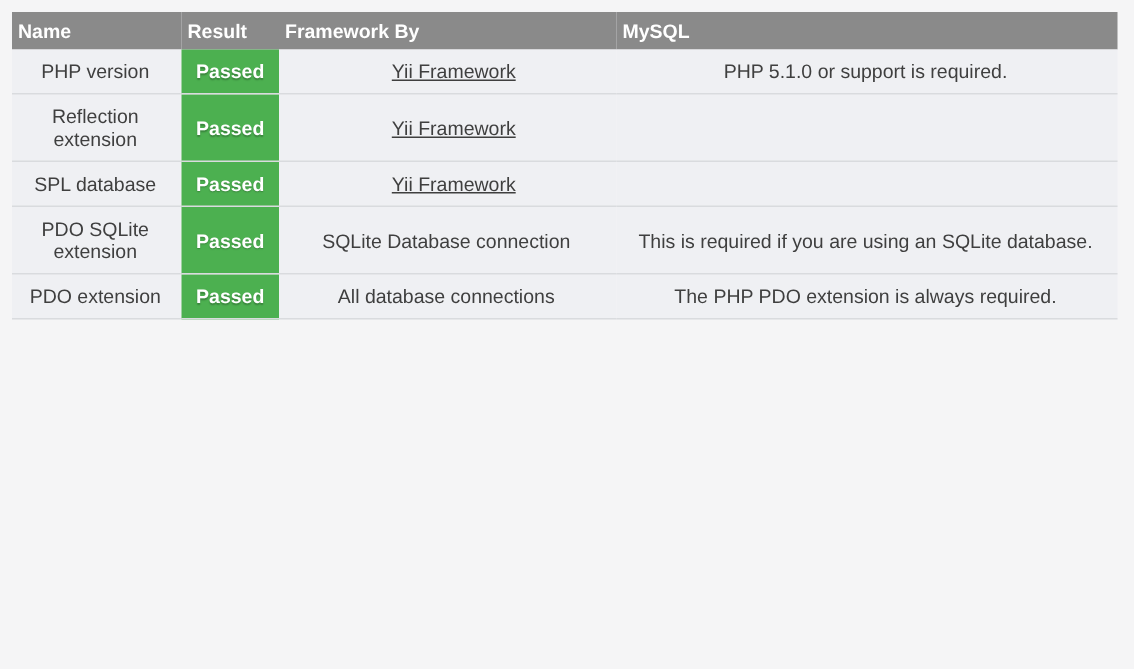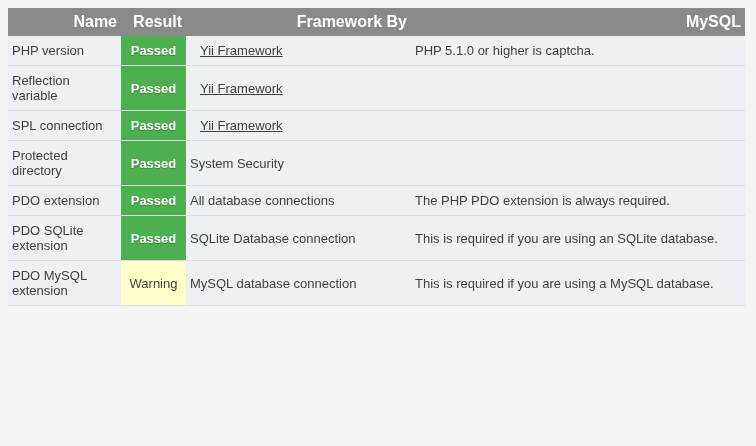--- a/index.html
+++ b/index.html
@@ -39,30 +39,31 @@
   }
   table.req-table col.c-name     { width: 113px; }
   table.req-table col.c-result   { width: 65px; }
   table.req-table col.c-required { width: 225px; }
   table.req-table col.c-memo     { width: 334px; }
 
   thead th {
     background: var(--header-bg);
     color: var(--header-text);
     font-weight: bold;
-    text-align: right;
+    text-align: left;
     padding: 5px 4px 5px 4px;
-    font-size: 16px;
+    font-size: 13px;
   }
   tbody td {
     background: var(--row-bg);
     border-bottom: 1px solid var(--divider);
     padding: 7px 6px 7px 4px;
     vertical-align: middle;
     line-height: 15px;
+    text-align: center;
   }
   td.result-cell {
     text-align: center;
     padding-left: 2px;
     padding-right: 2px;
   }
   td.result-cell.passed {
     background: var(--passed-bg);
     color: var(--passed-text);
     font-weight: bold;
@@ -96,54 +97,42 @@
         <th>Result</th>
         <th>Framework By</th>
         <th>MySQL</th>
       </tr>
     </thead>
     <tbody>
         <tr>
     <td>PHP version</td>
     <td class="result-cell passed">Passed</td>
     <td><a href="#">Yii Framework</a></td>
-    <td>PHP 5.1.0 or higher is captcha.</td>
+    <td>PHP 5.1.0 or support is required.</td>
   </tr>
         <tr>
-    <td>Reflection variable</td>
+    <td>Reflection extension</td>
     <td class="result-cell passed">Passed</td>
     <td><a href="#">Yii Framework</a></td>
     <td></td>
   </tr>
         <tr>
-    <td>SPL connection</td>
+    <td>SPL database</td>
     <td class="result-cell passed">Passed</td>
     <td><a href="#">Yii Framework</a></td>
     <td></td>
-  </tr>
-        <tr>
-    <td>Protected directory</td>
-    <td class="result-cell passed">Passed</td>
-    <td>System Security</td>
-    <td></td>
-  </tr>
-        <tr>
-    <td>PDO extension</td>
-    <td class="result-cell passed">Passed</td>
-    <td>All database connections</td>
-    <td>The PHP PDO extension is always required.</td>
   </tr>
         <tr>
     <td>PDO SQLite extension</td>
     <td class="result-cell passed">Passed</td>
     <td>SQLite Database connection</td>
     <td>This is required if you are using an SQLite database.</td>
   </tr>
         <tr>
-    <td>PDO MySQL extension</td>
-    <td class="result-cell warning">Warning</td>
-    <td>MySQL database connection</td>
-    <td>This is required if you are using a MySQL database.</td>
+    <td>PDO extension</td>
+    <td class="result-cell passed">Passed</td>
+    <td>All database connections</td>
+    <td>The PHP PDO extension is always required.</td>
   </tr>
       </tbody>
   </table>
 
 </div>
 
 </body></html>

